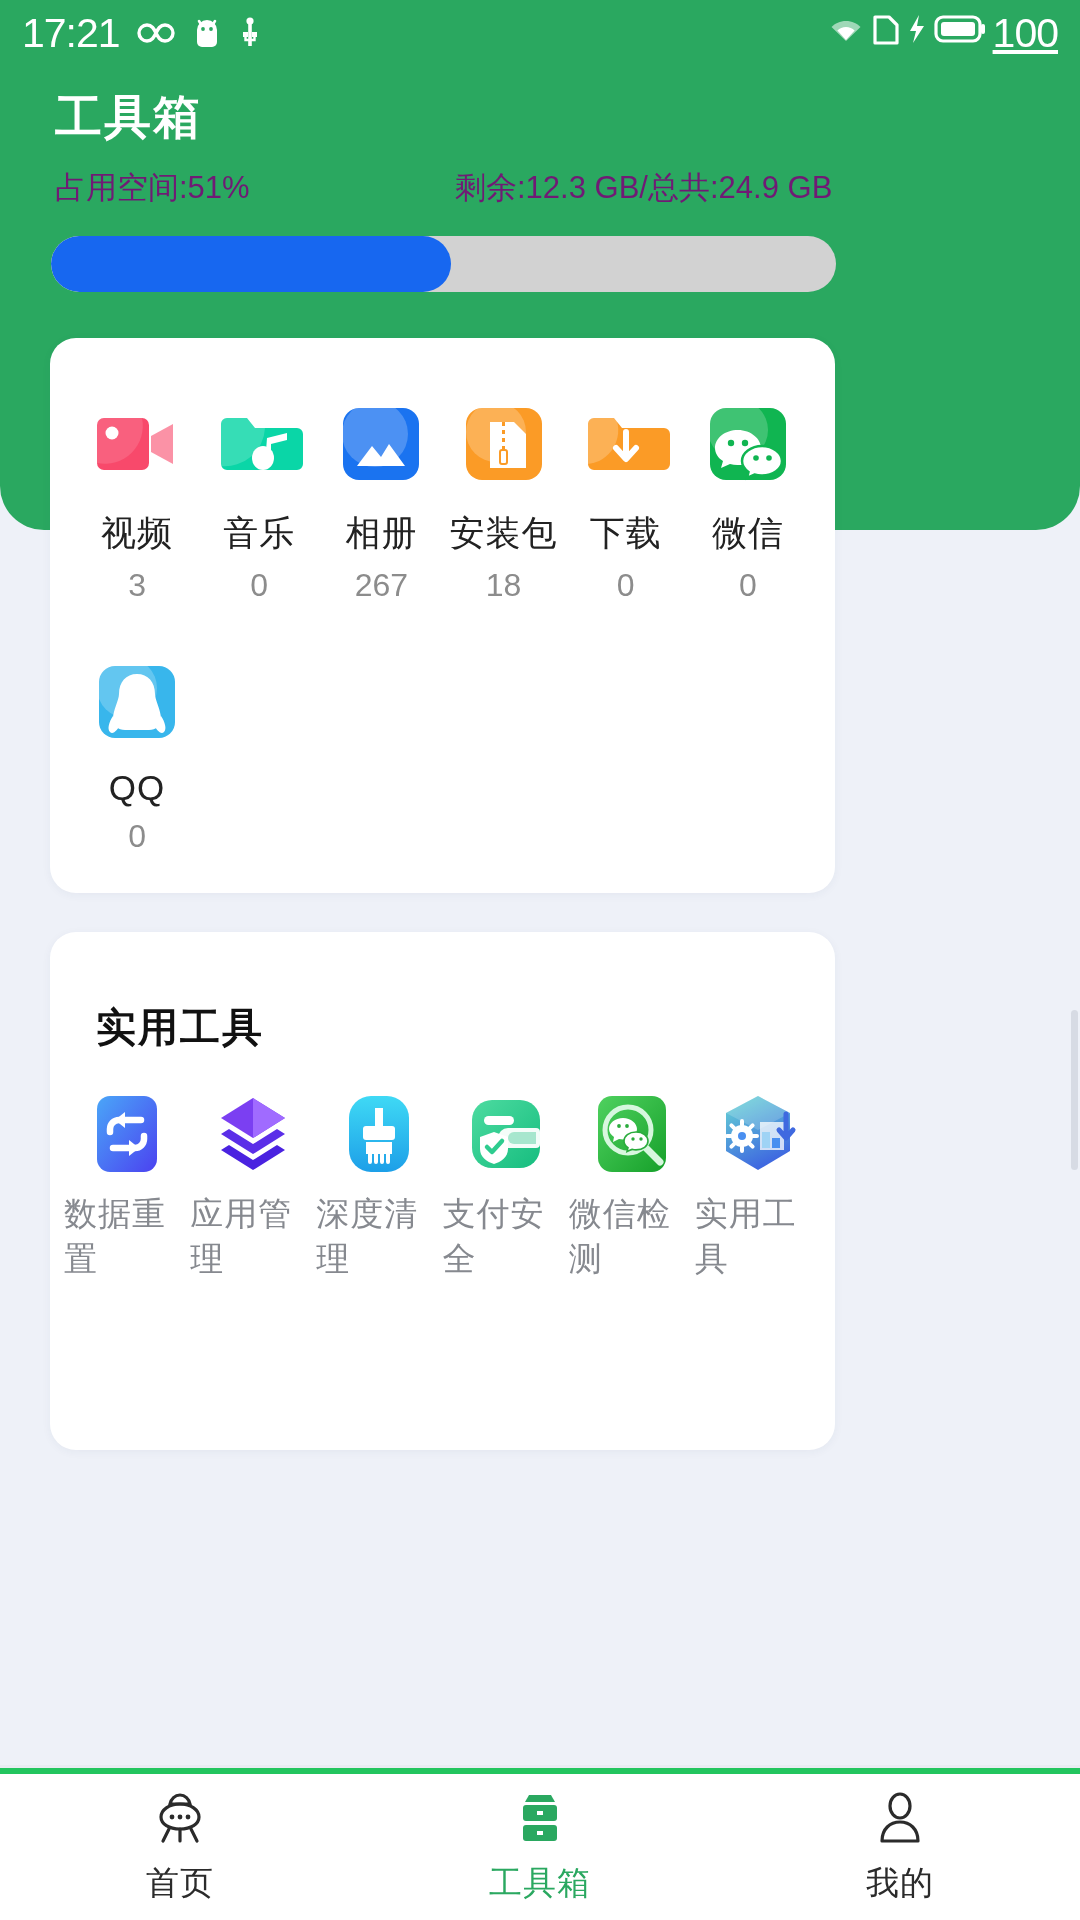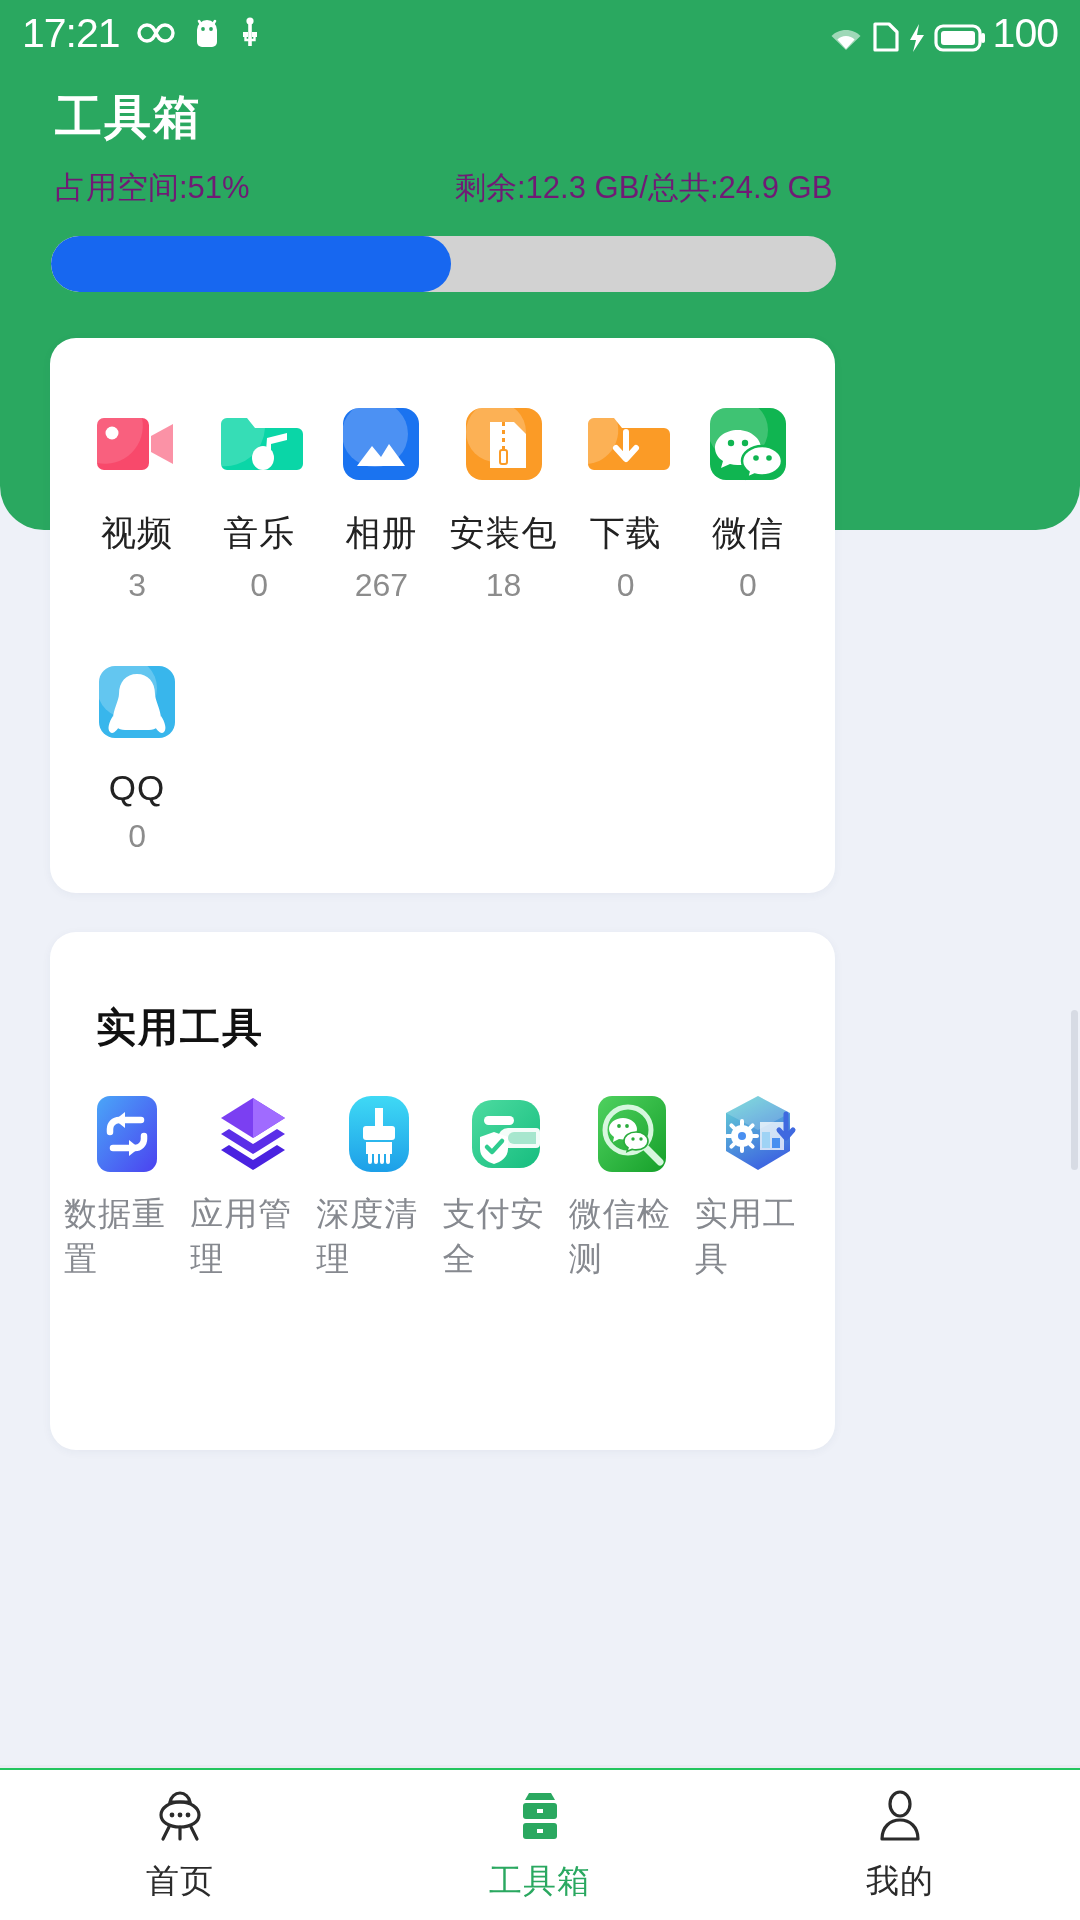--- a/index.html
+++ b/index.html
@@ -19,21 +19,21 @@
     border-bottom-right-radius:44px;
     z-index:1;
   }
 
   .statusbar{
     position:absolute; top:0; left:0; width:1080px; height:66px;
     display:flex; align-items:center; justify-content:space-between;
     padding:13px 22px; color:#fff;
   }
   .sb-left{ display:flex; align-items:center; gap:16px; }
-  .sb-right{ display:flex; align-items:flex-end; gap:7px; }
+  .sb-right{ display:flex; align-items:flex-start; gap:7px;text-decoration:underline; }
   .sb-time{ font-size:41px; font-weight:400; letter-spacing:-1px; line-height:1; }
   .sb-batt-num{ font-size:41px; font-weight:400; letter-spacing:-1px; line-height:1; }
   .sb-ico{ display:inline-flex; align-items:center; }
 
   .page-title{
     position:absolute; top:86px; left:55px;
     color:#fff; font-size:47px; font-weight:700; letter-spacing:2px;
   }
 
   .storage-line{
@@ -84,21 +84,21 @@
 
   
   .scroll-hint{
     position:absolute; right:2px; top:1010px; width:7px; height:160px;
     background:#d7dbe4; border-radius:4px; z-index:3;
   }
 
   
   .bottom-nav{
     position:absolute; bottom:0; left:0; width:1080px; height:152px;
-    background:#fff; border-top:2px solid #22c55e;
+    background:#fff; border-top:6px solid #22c55e;
     display:flex; align-items:center; z-index:5;
   }
   .nav-item{
     flex:1; display:flex; flex-direction:column; align-items:center; justify-content:center;
     gap:14px;
   }
   .nav-ico{ width:62px; height:58px; display:flex; align-items:center; justify-content:center; }
   .nav-label{ font-size:33px; color:#2b2b2b; letter-spacing:1px; }
   .nav-item.active .nav-label{ color:#2aa860; }
 

